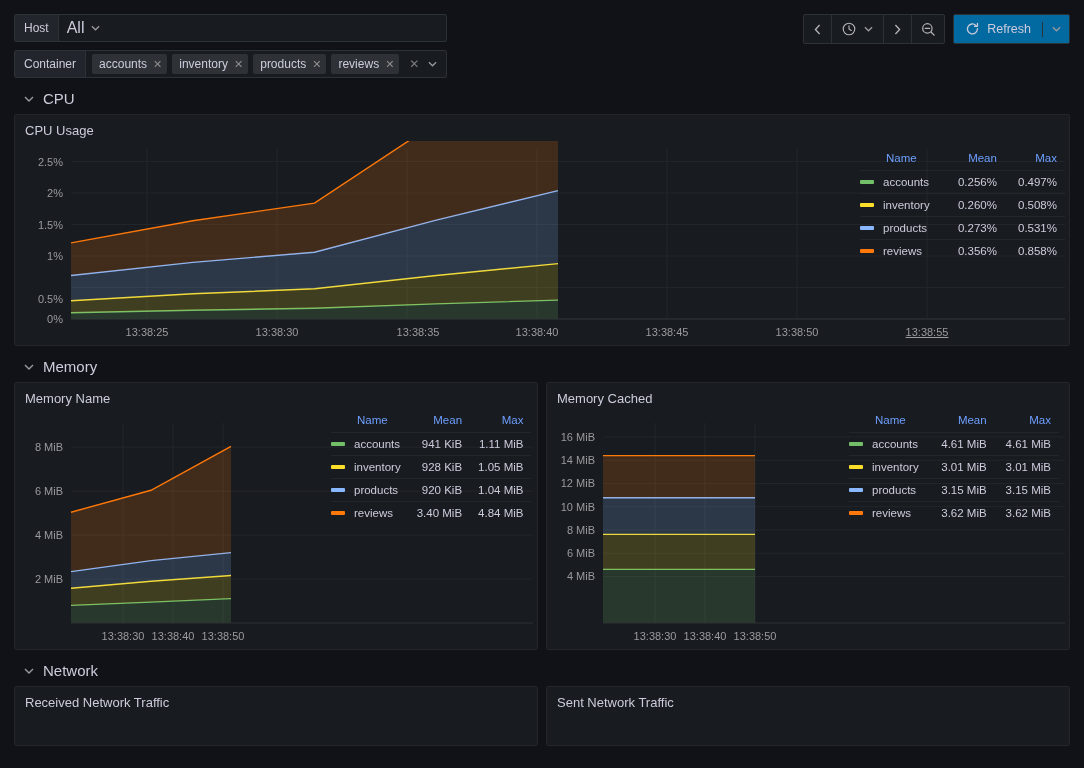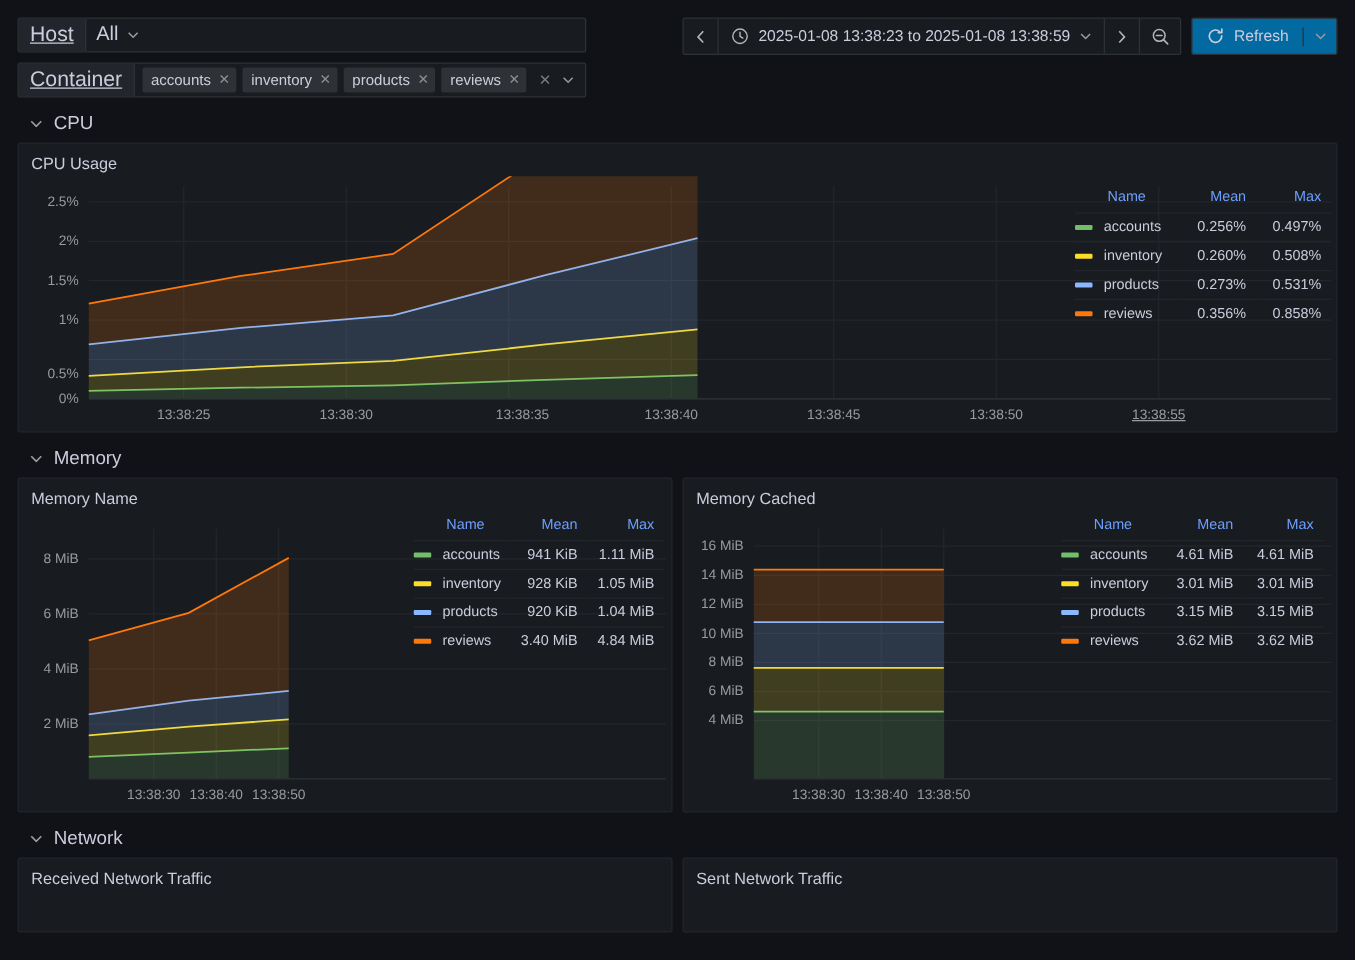--- a/index.html
+++ b/index.html
@@ -17,22 +17,22 @@
     padding: 14px 14px 0 14px;
   }
   .var-col { display: flex; flex-direction: column; gap: 8px; }
   .var-group {
     display: flex; align-items: stretch;
     border: 1px solid #2c3235; border-radius: 2px;
     background: #181b1f; height: 28px;
   }
   .var-label {
     display: flex; align-items: center; padding: 0 9px;
-    font-size: 17px; color: #ccccdc; background: #22252b;
-    border-right: 1px solid #2c3235; white-space: nowrap; text-decoration: underline;
+    font-size: 12px; color: #ccccdc; background: #22252b;
+    border-right: 1px solid #2c3235; white-space: nowrap;
   }
   .var-value {
     display: flex; align-items: center; gap: 7px;
     padding: 0 8px; font-size: 16px; color: #ccccdc;
   }
   .var-chips {
     display: flex; align-items: center; gap: 5px; padding: 0 6px;
   }
   .chip {
     display: flex; align-items: center; gap: 6px;
@@ -180,21 +180,20 @@
             </svg>
         </span>
       </div>
       <div class="tp-range">
         <span>
           <svg class="ic" width="14" height="14" viewBox="0 0 16 16">
             <circle cx="8" cy="8" r="6.6" fill="none" stroke="#b4b4bb" stroke-width="1.3"></circle>
             <path d="M8 4.3V8l2.6 1.7" fill="none" stroke="#b4b4bb" stroke-width="1.3" stroke-linecap="round"></path>
           </svg>
         </span>
-        <span>2025-01-08 13:38:23 to 2025-01-08 13:38:59</span>
         <span class="chev">
           <svg class="ic" width="9" height="6" viewBox="0 0 10 6">
               <path d="M1 1l4 4 4-4" fill="none" stroke="#9a9a9f" stroke-width="1.4"></path>
             </svg>
         </span>
       </div>
       <div class="tp-btn">
         <span>
           <svg class="ic" width="7" height="11" viewBox="0 0 7 11">
               <path d="M1.4 1l4.2 4.5-4.2 4.5" fill="none" stroke="#b4b4bb" stroke-width="1.3"></path>

